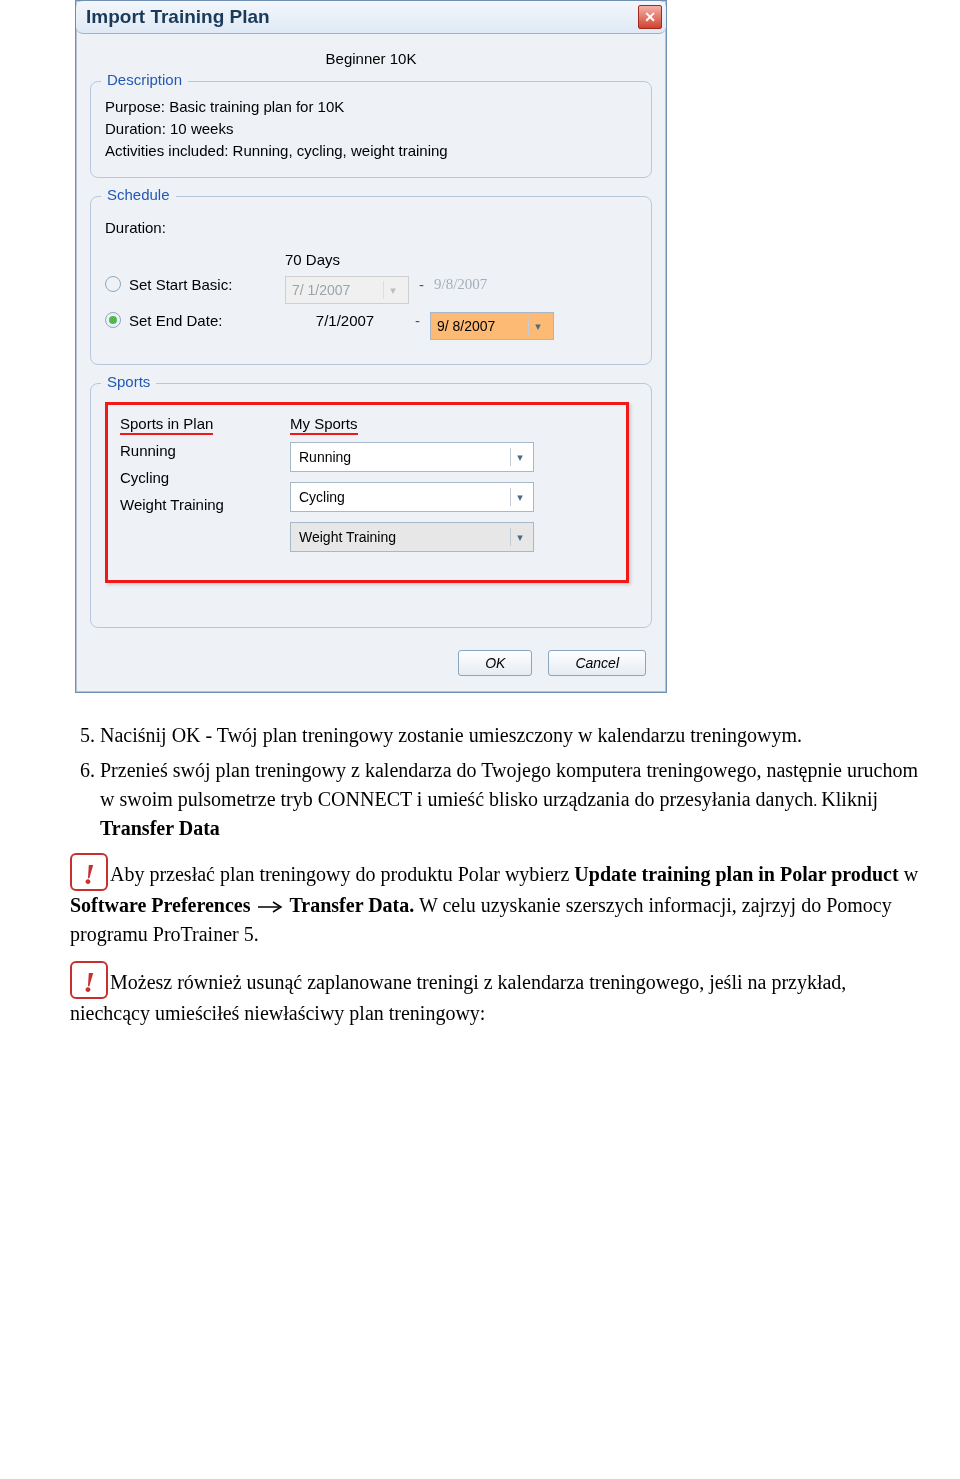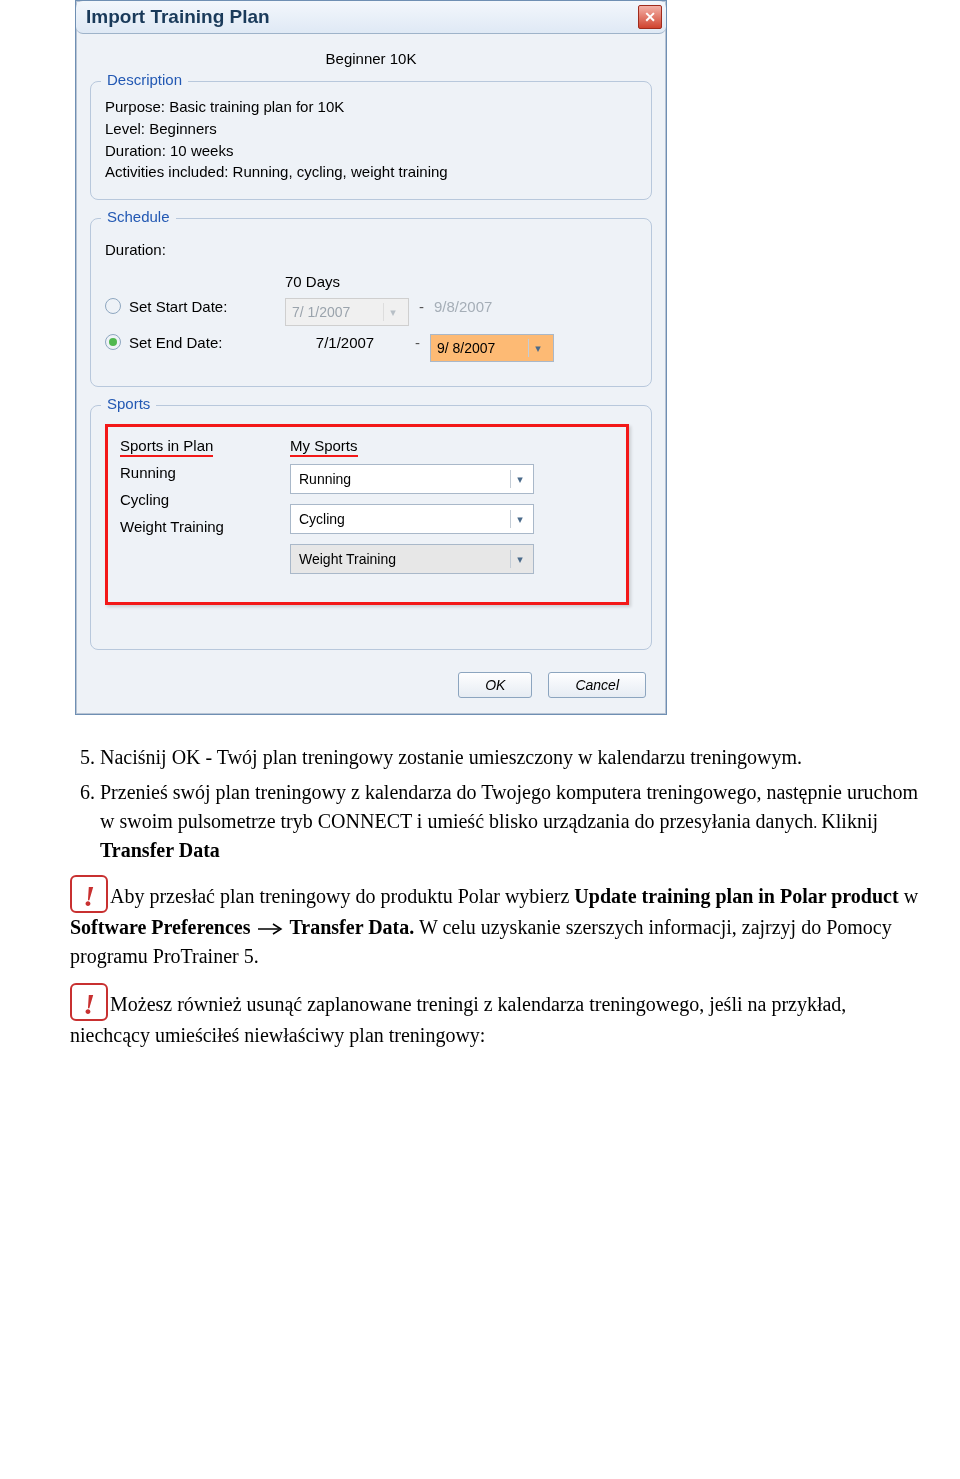--- a/index.html
+++ b/index.html
@@ -107,21 +107,21 @@
     border-left: 1px solid #c3ccd6;
     display: flex;
     align-items: center;
     justify-content: center;
     color: #4a6a8a;
     font-size: 11px;
     margin-left: 4px;
   }
   .date-input.disabled .chev { color: #b7bfc6; border-left-color:#ddd;}
   .dash { margin: 0 10px; color:#555;}
-  .ghost-date { color: #a5aeb7; }
+  .ghost-date { color: #a5aeb7; font-family: Liberation Serif, serif; }
   .radio-icon {
     width: 14px; height: 14px; border-radius: 50%;
     border: 1px solid #8ea7c0; margin-right: 8px;
     position: relative; flex: none;
   }
   .radio-icon.checked::after{
     content:""; position:absolute; inset:3px; border-radius:50%;
     background:#4fb84f;
   }
   .sports-box {
@@ -196,37 +196,36 @@
       <span class="title">Import Training Plan</span>
       <span class="close-btn">✕</span>
     </div>
     <div class="dlg-body">
       <div class="subtitle">Beginner 10K</div>
 
       <div class="fieldset">
         <span class="legend">Description</span>
         <div class="desc-lines">
           <div>Purpose: Basic training plan for 10K</div>
-          <div>Level: Beginners</div>
           <div>Duration: 10 weeks</div>
           <div>Activities included: Running, cycling, weight training</div>
         </div>
       </div>
 
       <div class="fieldset">
         <span class="legend">Schedule</span>
 
         <div class="row">
           <span class="col-label">Duration:</span>
           <span class="col-val">70  Days</span>
         </div>
 
         <div class="row">
           <span class="radio-icon"></span>
-          <span class="col-label" style="width:156px">Set Start Date:</span>
+          <span class="col-label" style="width:156px">Set Start Basic:</span>
           <span class="date-input disabled">
             <span>7/ 1/2007</span>
             <span class="chev">▾</span>
           </span>
           <span class="dash">-</span>
           <span class="ghost-date">9/8/2007</span>
         </div>
 
         <div class="row">
           <span class="radio-icon checked"></span>

